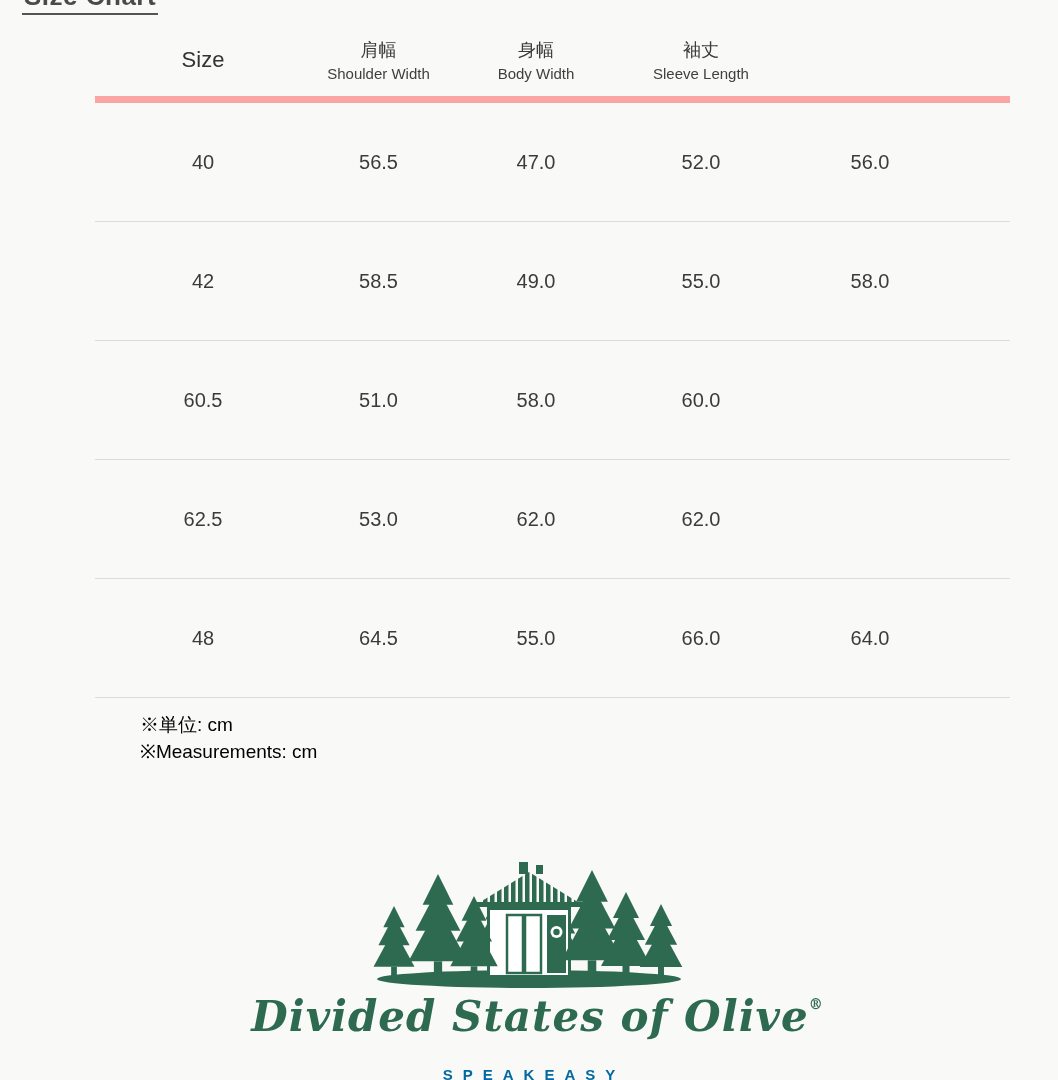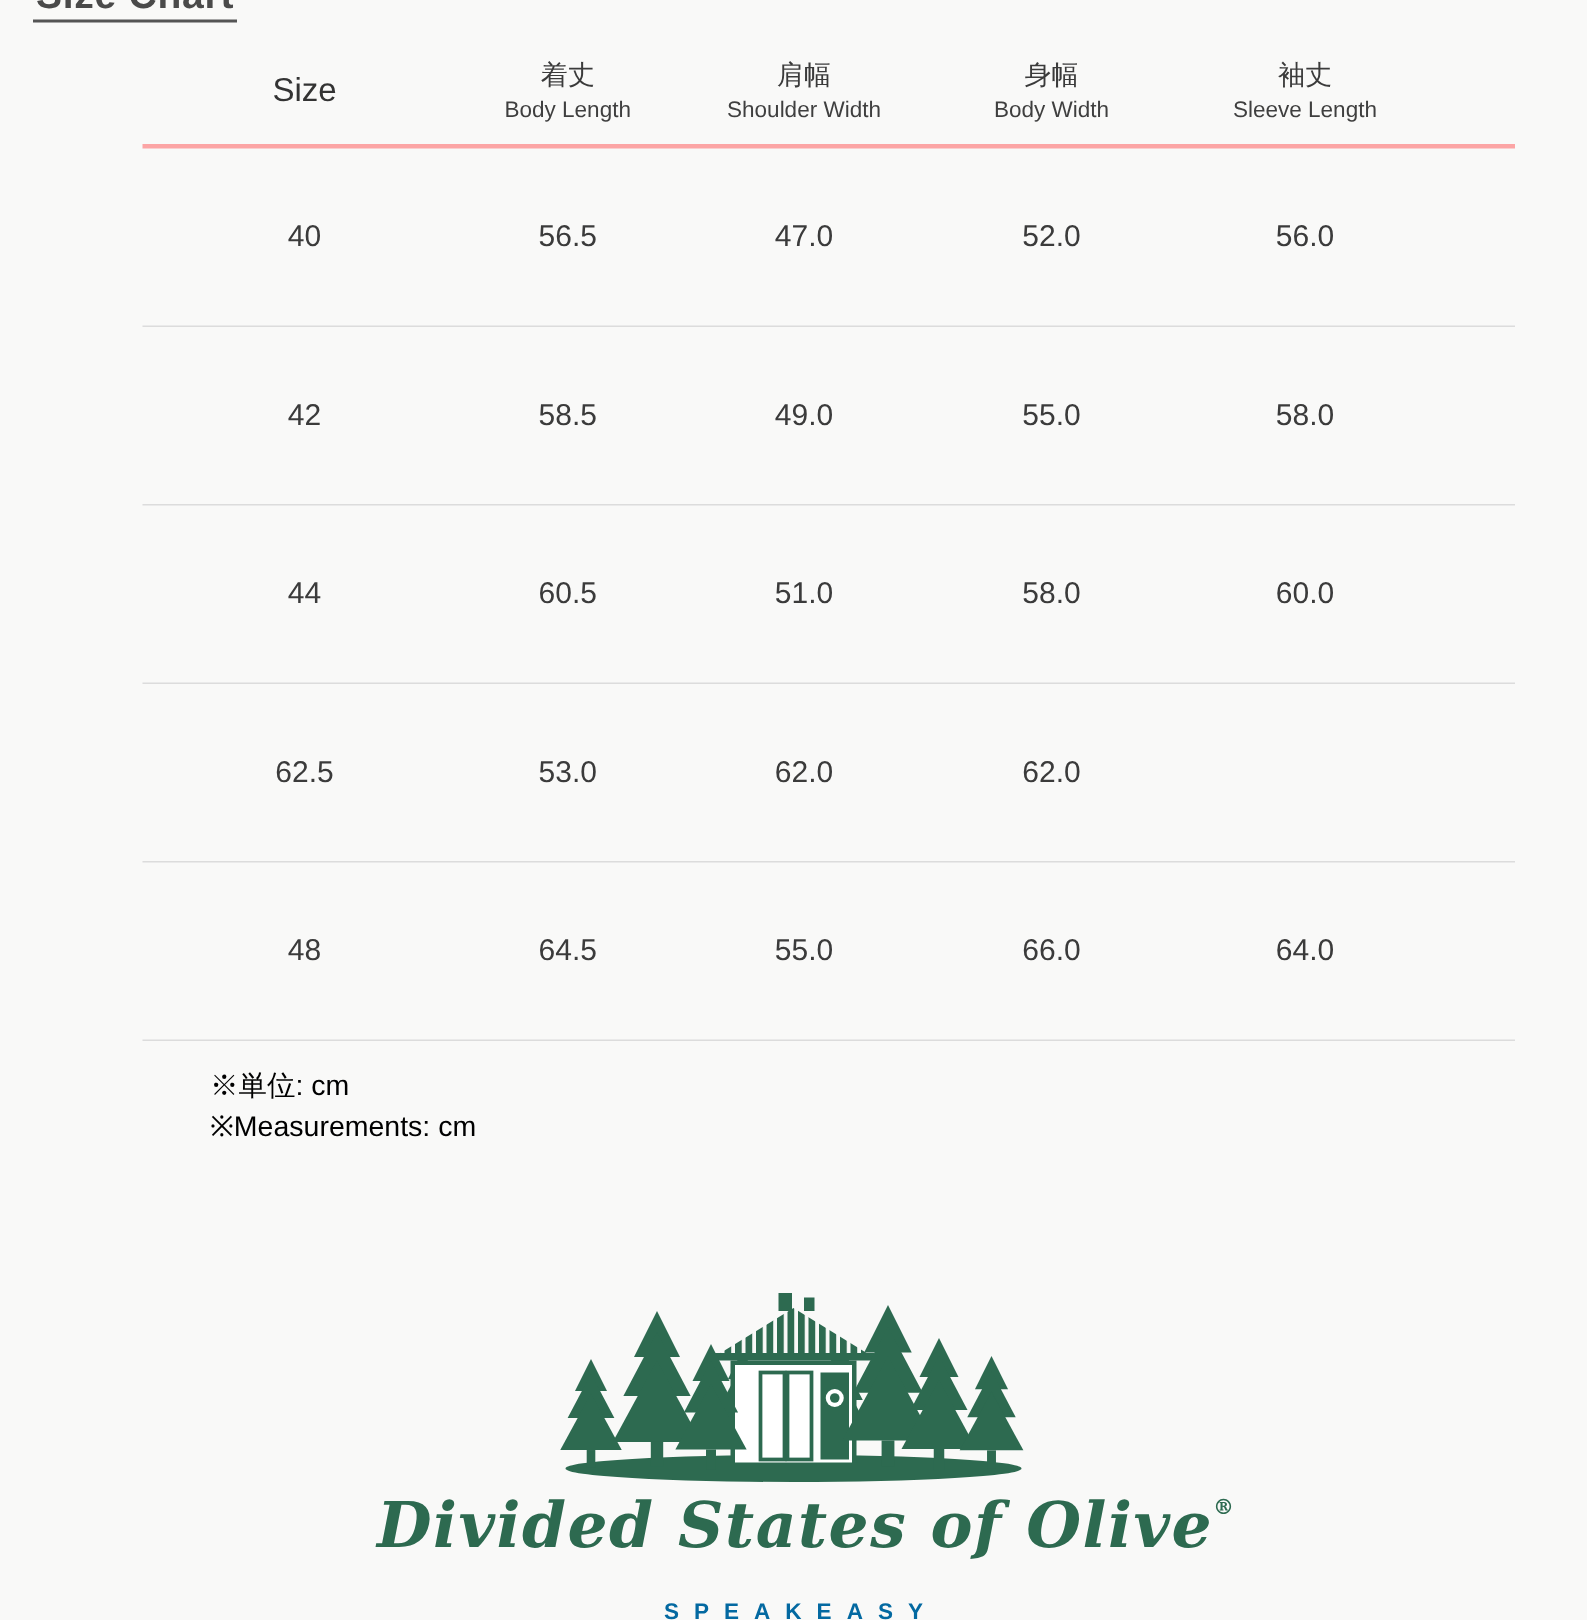--- a/index.html
+++ b/index.html
@@ -35,21 +35,21 @@
     position: absolute;
     left: 95px;
     top: 24px;
     width: 915px;
   }
   .thead {
     display: grid;
     grid-template-columns: 216px 135px 180px 150px 188px;
     align-items: center;
     height: 72px;
-    border-bottom: 3px solid #fca5a5;
+    border-bottom: 7px solid #fca5a5;
   }
   .th {
     text-align: center;
   }
   .th .ja {
     font-size: 18px;
     color: #3b3b3b;
     margin-bottom: 3px;
   }
   .th .en {
@@ -122,24 +122,20 @@
   }
 </style>
 </head>
 <body>
 
 <div class="page-heading">Size Chart</div>
 
 <div class="size-table">
   <div class="thead">
     <div class="th size-head">Size</div>
-    <div class="th">
-      <div class="ja">着丈</div>
-      <div class="en">Body Length</div>
-    </div>
     <div class="th">
       <div class="ja">肩幅</div>
       <div class="en">Shoulder Width</div>
     </div>
     <div class="th">
       <div class="ja">身幅</div>
       <div class="en">Body Width</div>
     </div>
     <div class="th">
       <div class="ja">袖丈</div>
@@ -155,21 +151,20 @@
     <div class="cell">56.0</div>
   </div>
   <div class="trow">
     <div class="cell">42</div>
     <div class="cell">58.5</div>
     <div class="cell">49.0</div>
     <div class="cell">55.0</div>
     <div class="cell">58.0</div>
   </div>
   <div class="trow">
-    <div class="cell">44</div>
     <div class="cell">60.5</div>
     <div class="cell">51.0</div>
     <div class="cell">58.0</div>
     <div class="cell">60.0</div>
   </div>
   <div class="trow">
     <div class="cell">62.5</div>
     <div class="cell">53.0</div>
     <div class="cell">62.0</div>
     <div class="cell">62.0</div>

